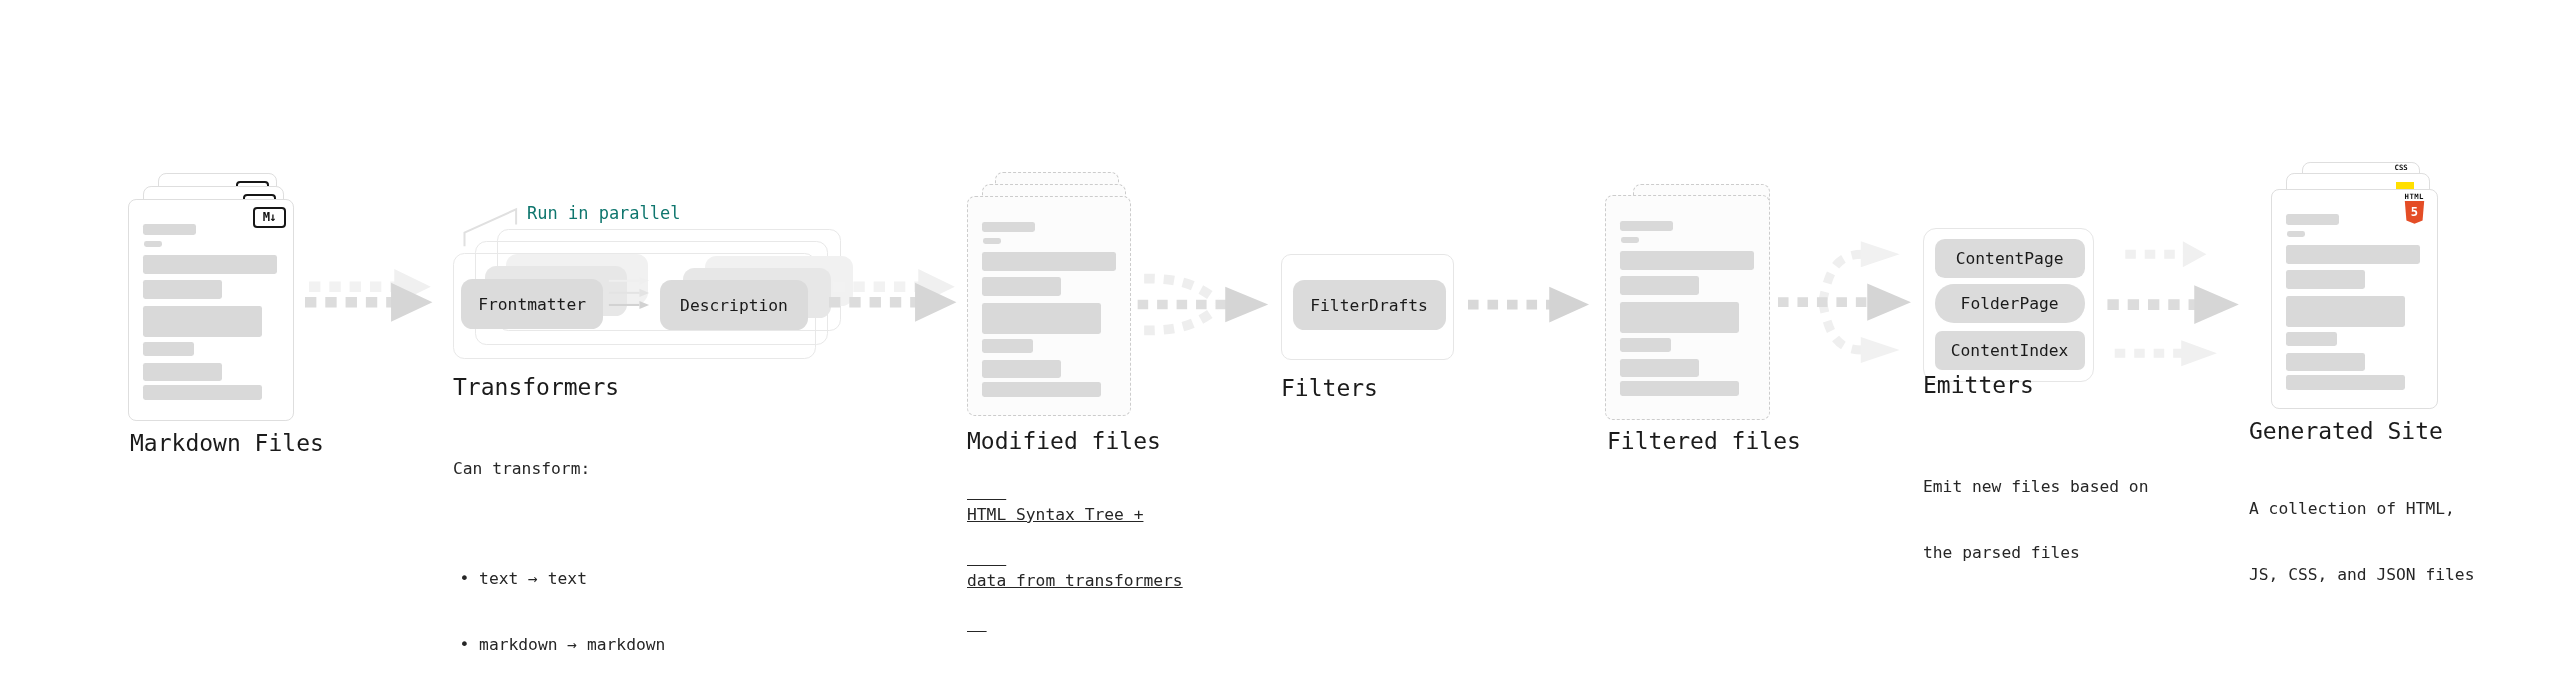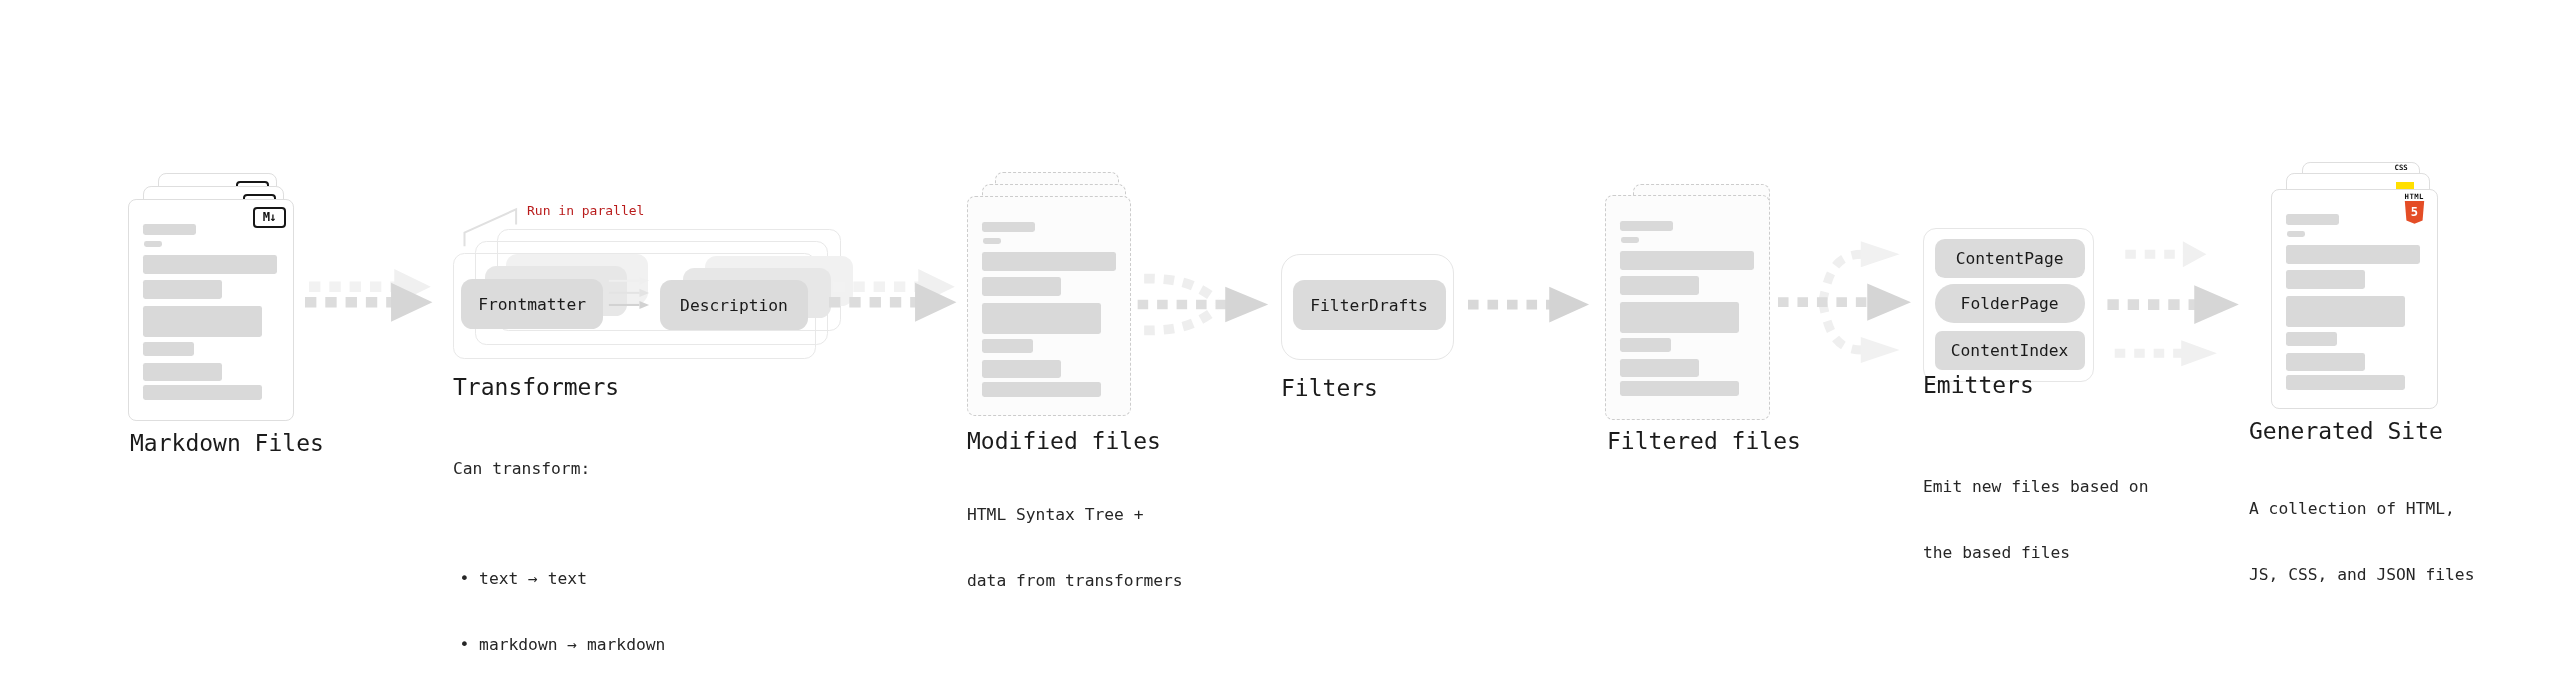--- a/index.html
+++ b/index.html
@@ -10,21 +10,21 @@
   
   .abs{position:absolute;}
   .doc-card{position:absolute;background:#ffffff;border:1.6px solid #dedede;
             border-radius:8.1px;box-sizing:border-box;}
   .doc-card.dashed{border:1.6px dashed #cccccc;background:#fcfcfc;}
   .skbar{position:absolute;background:#d9d9d9;border-radius:2.4px;}
 
   .h-label{position:absolute;font-size:23px;line-height:1.2;color:#1b1b1b;white-space:pre;}
   .desc{position:absolute;font-size:16.3px;line-height:22px;color:#262626;white-space:pre;}
   .desc.lh26{line-height:21px;}
-  .annotation{position:absolute;font-size:13px;color:#b91c1c;white-space:pre;}
+  .annotation{position:absolute;font-size:17px;color:#0f766e;white-space:pre;}
 
   .pill{position:absolute;background:#dbdbdb;border-radius:11.4px;box-sizing:border-box;
         display:flex;align-items:center;justify-content:center;
         font-size:16.3px;color:#1a1a1a;white-space:pre;}
   .pill.ghost1{background:#e7e7e7;}
   .pill.ghost2{background:#f1f1f1;}
   .t-container{position:absolute;border:1.6px solid #e8e8e8;border-radius:11.4px;
                box-sizing:border-box;background:transparent;}
   .panel{position:absolute;border:1.6px solid #e6e6e6;border-radius:13px;
          box-sizing:border-box;background:#ffffff;}
@@ -136,33 +136,33 @@
         <div class="skbar" style="left: 14.6px; top: 41px; width: 18.7px; height: 5.7px;"></div>
         <div class="skbar" style="left: 14px; top: 55px; width: 134px; height: 18.7px;"></div>
         <div class="skbar" style="left: 14px; top: 80px; width: 79px; height: 18.7px;"></div>
         <div class="skbar" style="left: 14px; top: 106px; width: 119px; height: 31px;"></div>
         <div class="skbar" style="left: 14px; top: 142px; width: 51px; height: 14px;"></div>
         <div class="skbar" style="left: 14px; top: 163px; width: 79px; height: 18px;"></div>
         <div class="skbar" style="left: 14px; top: 185px; width: 119px; height: 14.6px;"></div>
       </div>
   </div>
   <div class="h-label" style="left:967px;top:428px;">Modified files</div>
-  <div class="desc" style="left:967px;top:460px;">
+  <div class="desc" style="left:967px;top:460px;text-decoration:underline;">
     <div>HTML Syntax Tree +</div>
     <div>data from transformers</div>
   </div>
 
   <svg class="abs" style="left:1136px;top:268px;" width="142" height="73" viewBox="0 0 175 90">
     <path d="M 10,13 C 50,13 72,18 100,40" fill="none" stroke="#eeeeee" stroke-width="12" stroke-dasharray="13 11"></path>
     <path d="M 10,77 C 50,77 72,72 100,50" fill="none" stroke="#eeeeee" stroke-width="12" stroke-dasharray="13 11"></path>
     <line x1="2" y1="45" x2="112" y2="45" stroke="#dddddd" stroke-width="12" stroke-dasharray="13 11"></line>
     <polygon points="110,23 110,67 163,45" fill="#d5d5d5"></polygon>
   </svg>
 
-  <div class="panel" style="left:1281px;top:254px;width:173px;height:106px;border-radius:19px;">
+  <div class="panel" style="left:1281px;top:254px;width:173px;height:106px;border-radius:10px;">
     <div class="pill" style="left:10.6px;top:25px;width:153px;height:50px;">FilterDrafts</div>
   </div>
   <div class="h-label" style="left:1281px;top:375px;">Filters</div>
 
   <svg class="abs" style="left:1468px;top:284px;" width="130" height="41" viewBox="0 0 160 50">
     <line x1="0" y1="25" x2="102" y2="25" stroke="#d8d8d8" stroke-width="12" stroke-dasharray="13 11"></line>
     <polygon points="100,3 100,47 149,25" fill="#d3d3d3"></polygon>
   </svg>
 
   <div class="abs" style="left:1605px;top:184px;width:211px;height:244px;">
@@ -190,21 +190,21 @@
   </svg>
 
   <div class="panel" style="left:1923px;top:228px;width:171px;height:154px;">
     <div class="pill" style="left:10.6px;top:9.8px;width:150px;height:39px;border-radius:9.8px;">ContentPage</div>
     <div class="pill" style="left:10.6px;top:55px;width:150px;height:39px;border-radius:19px;">FolderPage</div>
     <div class="pill" style="left:10.6px;top:102px;width:150px;height:39px;border-radius:7px;">ContentIndex</div>
   </div>
   <div class="h-label" style="left:1923px;top:372px;text-align:center;">Emitters</div>
   <div class="desc" style="left:1923px;top:432px;">
     <div>Emit new files based on</div>
-    <div>the based files</div>
+    <div>the parsed files</div>
   </div>
 
   <svg class="abs" style="left:2105px;top:237px;" width="146" height="132" viewBox="0 0 180 162">
     <line x1="25" y1="21" x2="98" y2="21" stroke="#f0f0f0" stroke-width="11" stroke-dasharray="13 11"></line>
     <polygon points="96,5 96,37 125,21" fill="#f0f0f0"></polygon>
     <line x1="3" y1="83" x2="112" y2="83" stroke="#dcdcdc" stroke-width="13" stroke-dasharray="14 11"></line>
     <polygon points="110,59 110,107 165,83" fill="#d6d6d6"></polygon>
     <line x1="12" y1="143" x2="96" y2="143" stroke="#f0f0f0" stroke-width="11" stroke-dasharray="13 11"></line>
     <polygon points="94,127 94,159 138,143" fill="#f0f0f0"></polygon>
   </svg>

